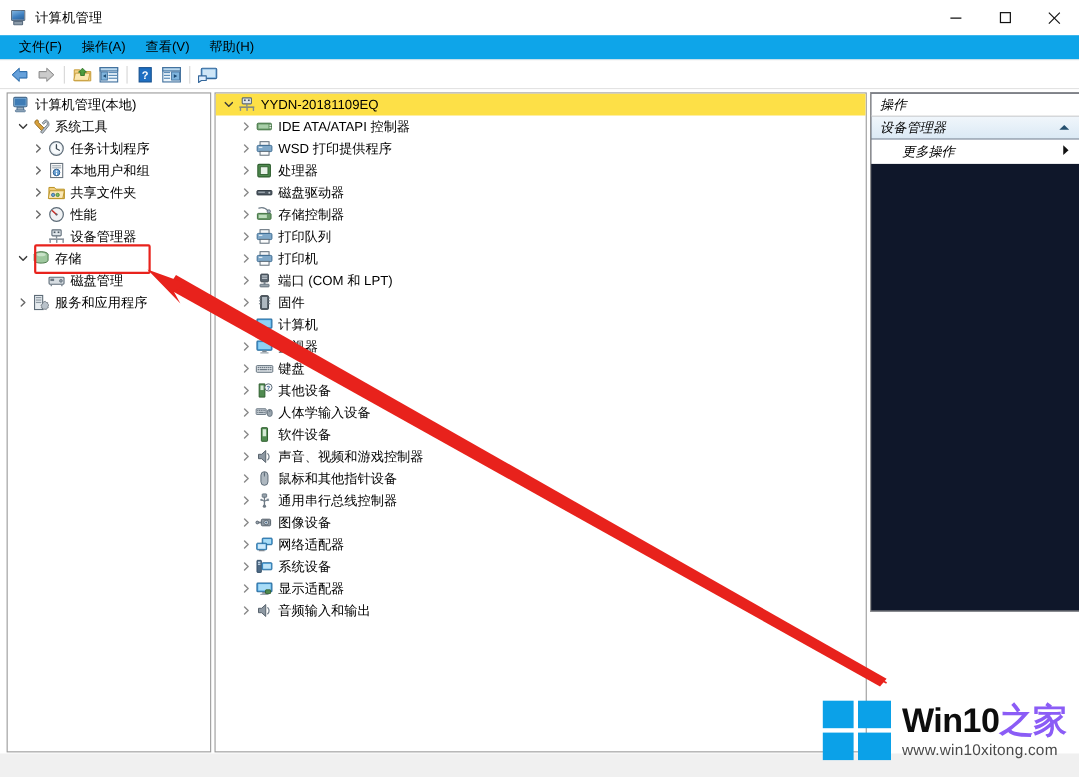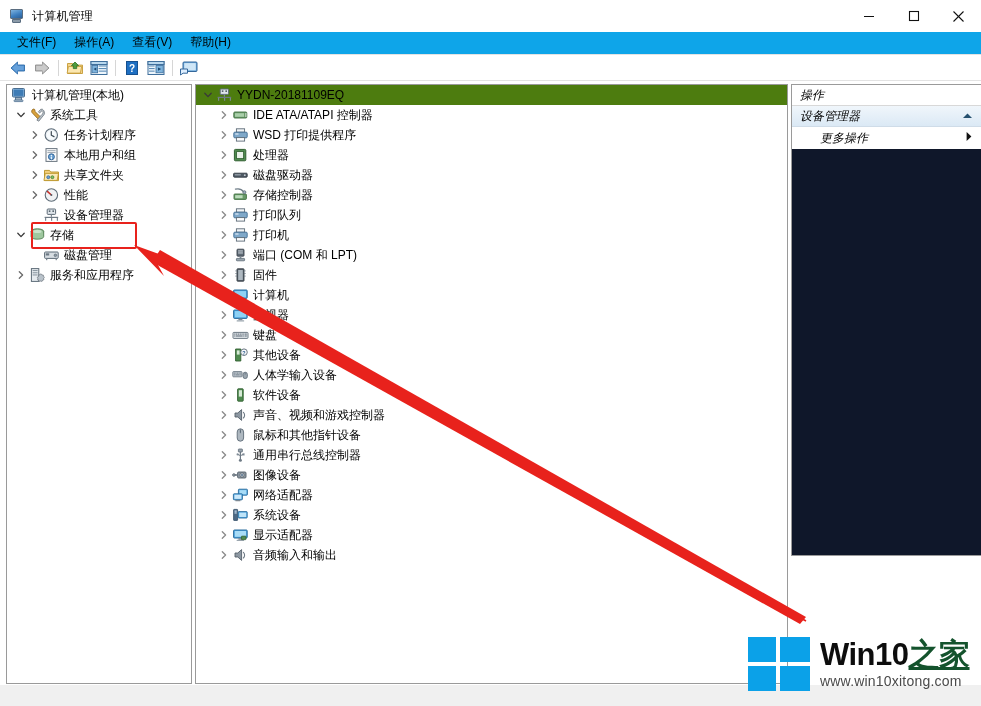--- a/index.html
+++ b/index.html
@@ -124,21 +124,21 @@
   .trow .lbl { font-size: 12px; color: #000; line-height: 1; }
   .chev {
     width: 16px; height: 16px; flex: none;
     display: flex; align-items: center; justify-content: center;
   }
   .chev svg { display:block; }
   .tico {
     width: 17px; height: 16px; flex: none;
     margin-right: 4px; position: relative;
   }
-  .sel-row { background: #4d7c0f; }
+  .sel-row { background: #fde047; }
 
   
   .rp-header {
     height: 21px; display: flex; align-items: center;
     padding-left: 8px;
     border-bottom: 1px solid #d8d8d8;
     background: #ffffff;
   }
   .rp-header span { font-size: 12px; color: #000; }
   .rp-section {
@@ -184,21 +184,21 @@
     gap: 4px;
     margin-right: 10px;
   }
   .wm-logo div { background: #0ba1e8; }
   .wm-right { display: flex; flex-direction: column; }
   .wm-title {
     font-size: 31px; font-weight: bold; line-height: 1.05;
     letter-spacing: -0.5px;
   }
   .wm-title .b { color: #0d0d0d; }
-  .wm-title .c { color: #14532d; text-decoration: underline; }
+  .wm-title .c { color: #8b5cf6; }
   .wm-url {
     font-size: 14px; color: #4a4a4a; margin-top: 2px; letter-spacing: .2px;
   }
 </style>
 </head>
 <body>
 
 <div id="app">
 
   <div class="titlebar">

